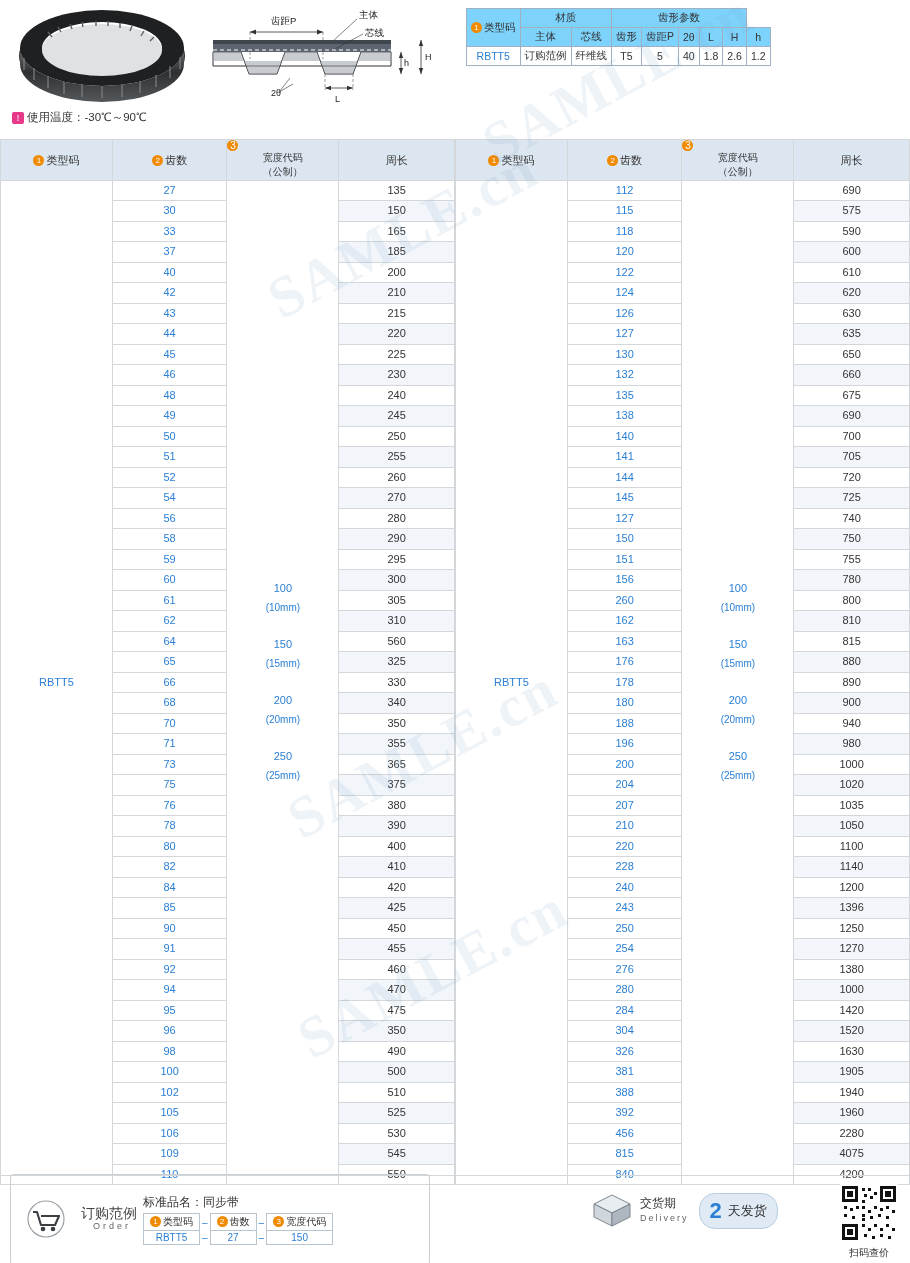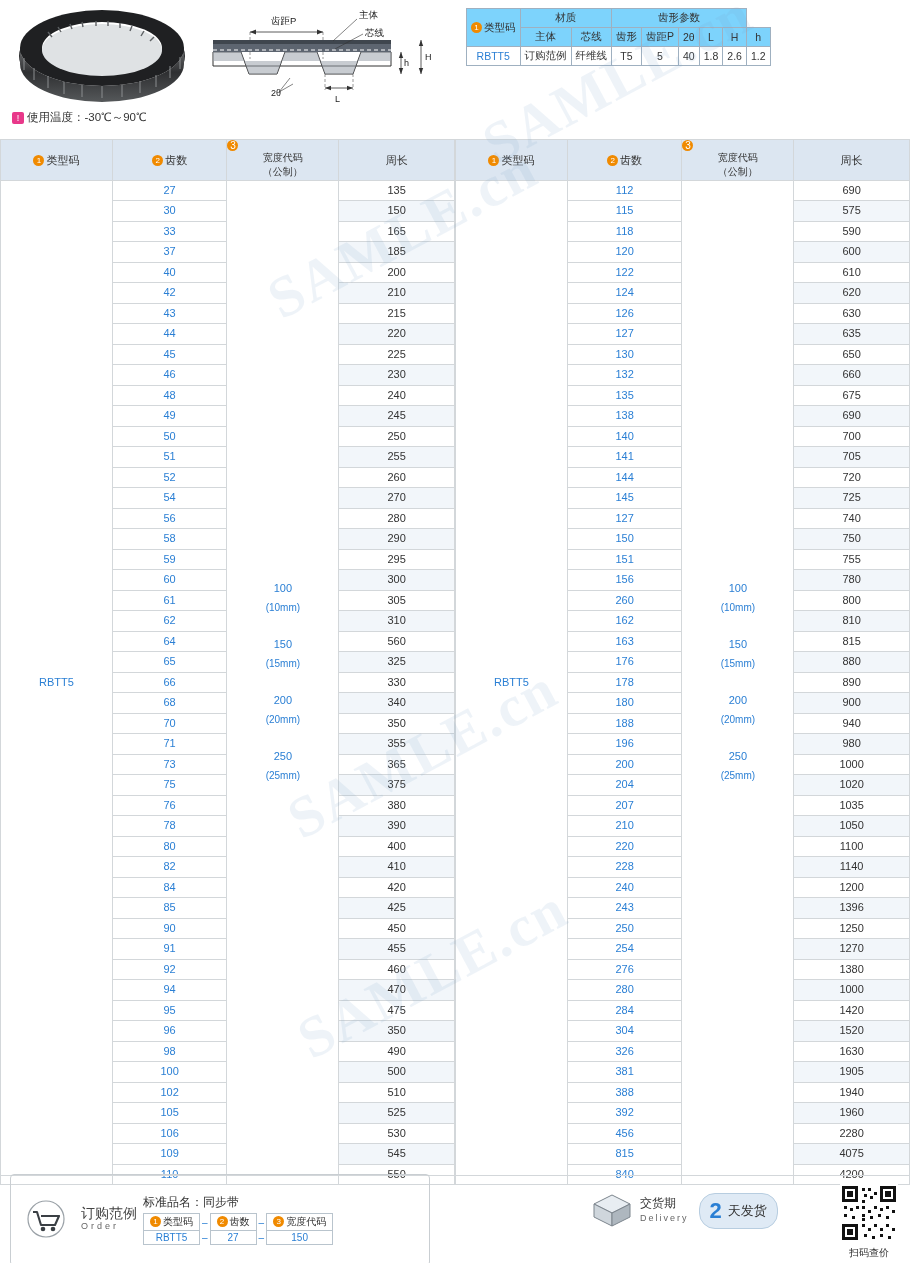--- a/index.html
+++ b/index.html
@@ -113,21 +113,21 @@
     display:flex; align-items:center;
   }
   .order-box {
     margin-left:10px; width:420px; height:92px;
     border:1px solid #c9ced2; border-radius:4px;
     display:flex; align-items:center;
   }
   .cart { width:70px; text-align:center; }
   .order-label { width:62px; font-size:10px; color:#444; line-height:13px; }
   .order-label .big { font-size:14px; letter-spacing:0px; }
-  .order-label .eng { font-size:9px; letter-spacing:3px; color:#666; }
+  .order-label .eng { font-size:9px; letter-spacing:3px; color:#666;margin-left:12px; }
   .order-tbl { font-size:10px; border-collapse:collapse; }
   .order-tbl td { padding:1px 6px; text-align:center; }
   .order-name { font-size:12px; color:#333; padding-bottom:2px; }
   .order-cells td { border:1px solid #b9c4cd; }
   .order-cells td.sep { border:none; color:#2a7fd4; padding:0 2px; }
   .order-val { color:#2a7fd4; }
 
   .delivery {
     position:absolute; left:590px; top:14px;
     display:flex; align-items:center;

